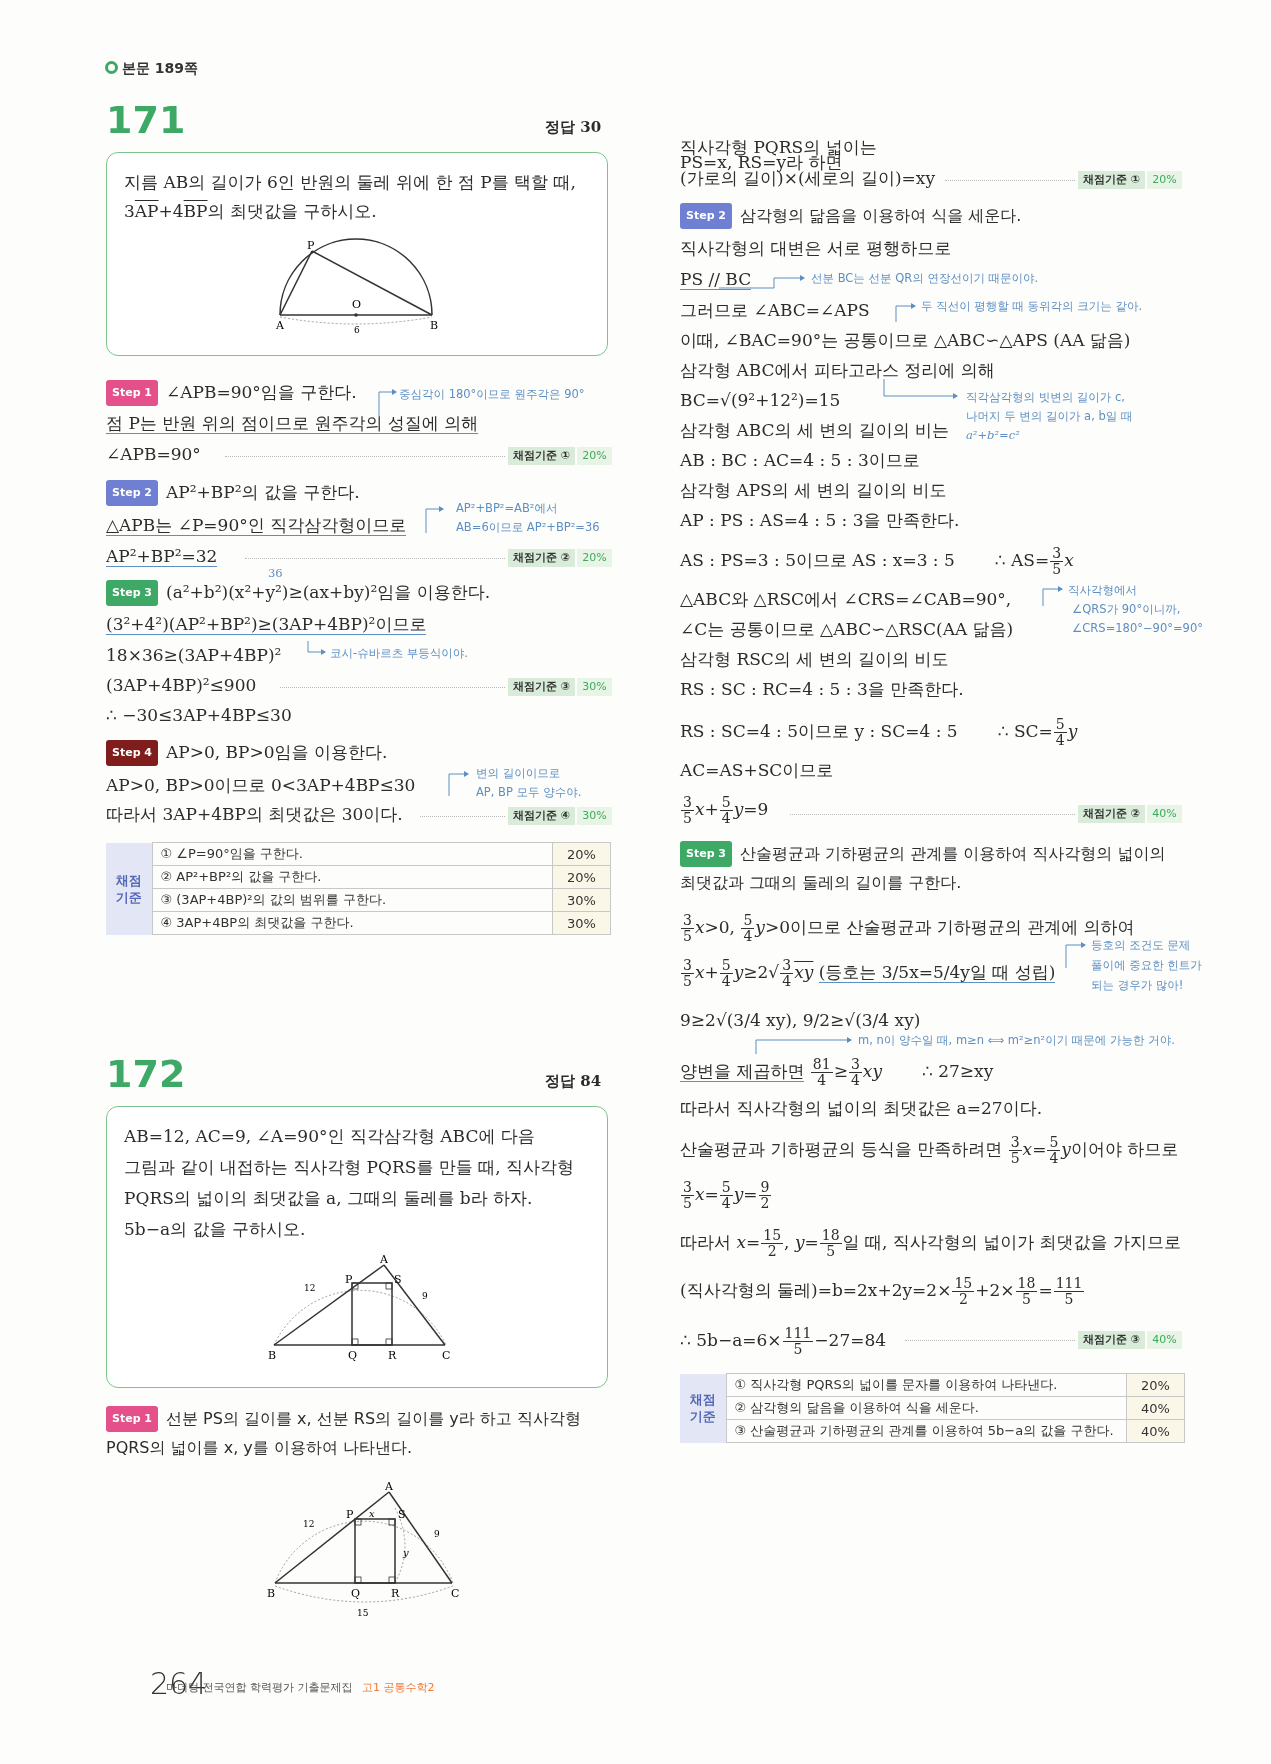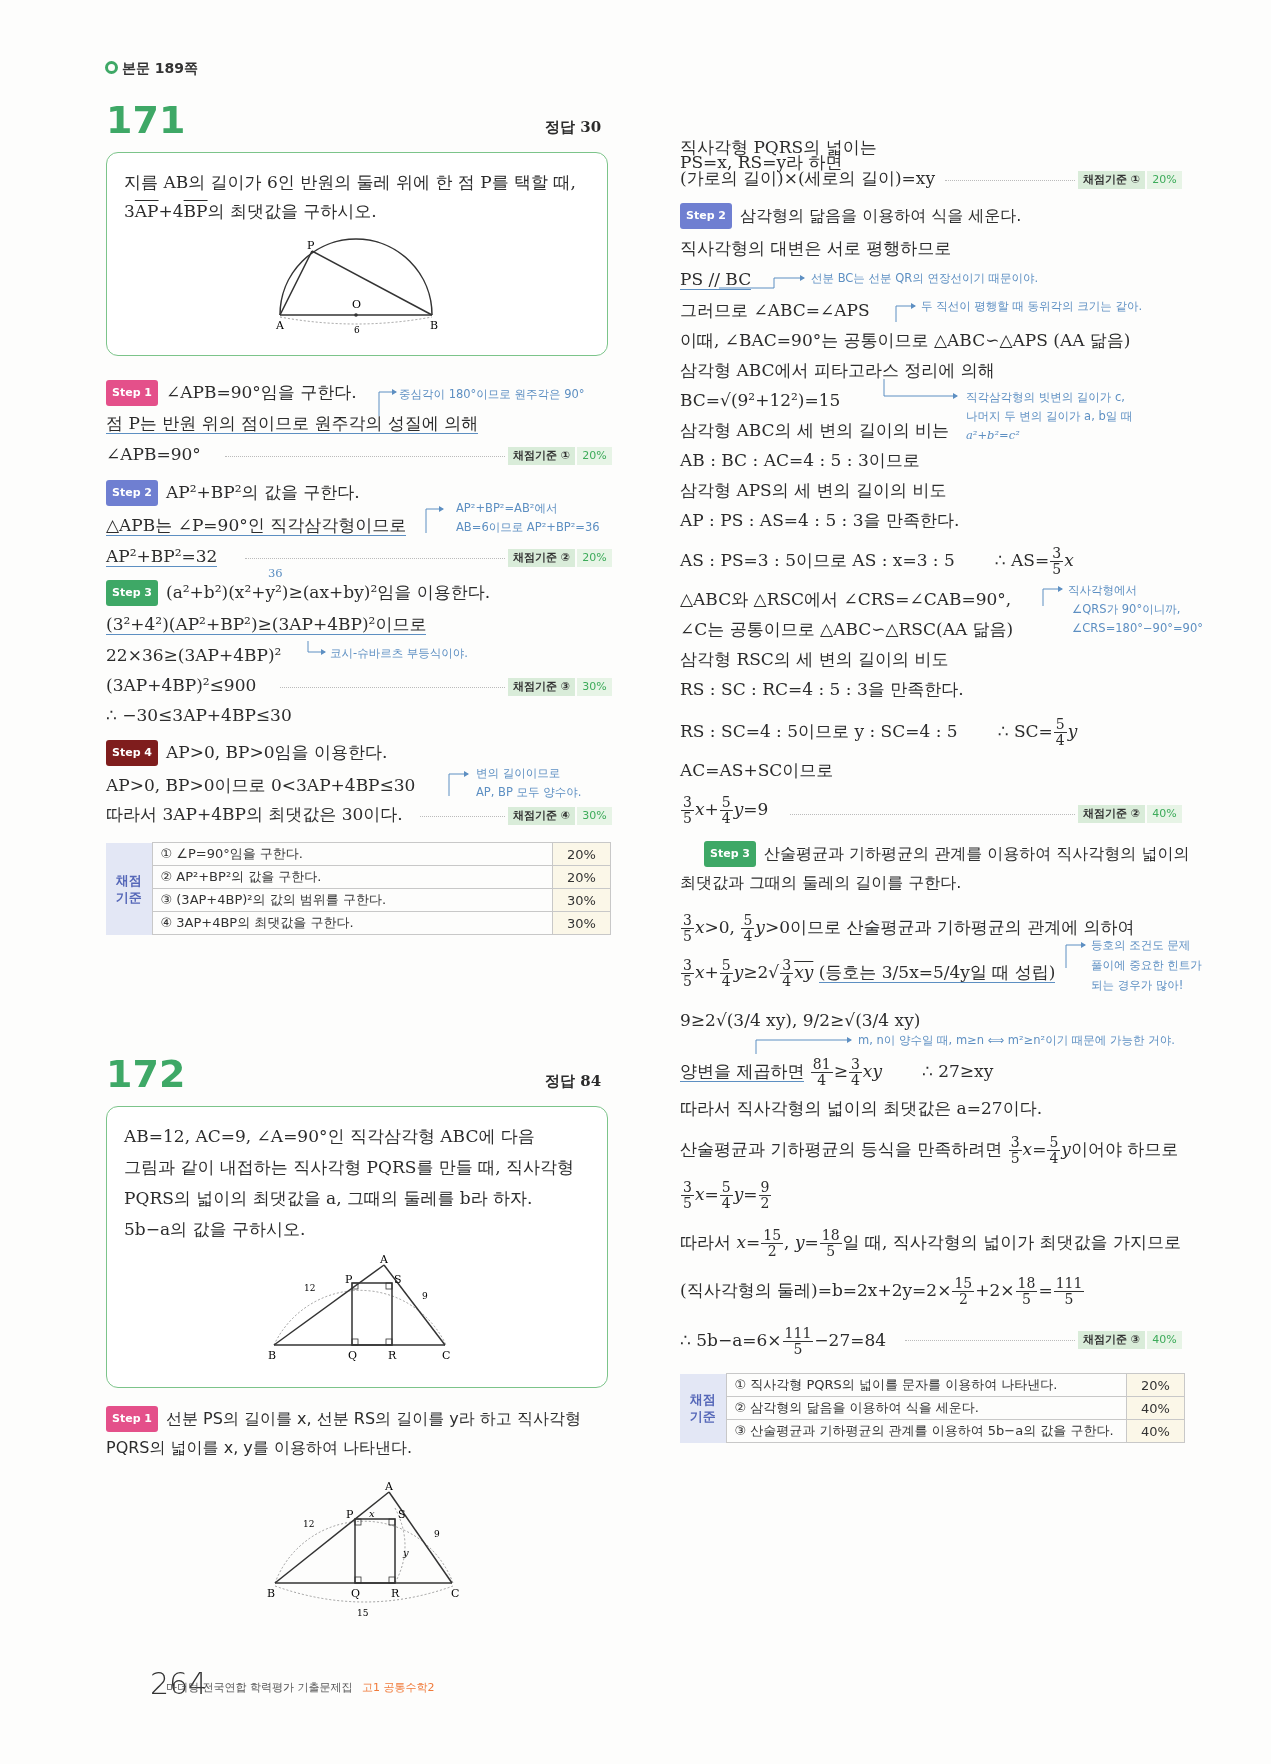--- a/index.html
+++ b/index.html
@@ -76,21 +76,21 @@
   </svg>
 <div class="note" style="left:456px;top:500px;">AP²+BP²=AB²에서</div>
 <div class="note" style="left:456px;top:519px;">AB=6이므로 AP²+BP²=36</div>
 <div class="line" style="left:106px;top:544px;"><span class="ul">AP²+BP²=32</span></div>
 <div class="dots" style="left:245px;top:558px;width:260px;"></div>
 <div class="crit" style="left:508px;top:549px;text-align:center;"><span class="k">채점기준 ②</span><span class="p">20%</span></div>
 <div class="note" style="left:268px;top:565px;font-family:'DejaVu Serif',serif;">36</div>
 
 <div class="line" style="left:106px;top:580px;"><span class="badge b3">Step 3</span><span>(a²+b²)(x²+y²)≥(ax+by)²임을 이용한다.</span></div>
 <div class="line" style="left:106px;top:612px;"><span class="ul">(3²+4²)(AP²+BP²)≥(3AP+4BP)²이므로</span></div>
-<div class="line" style="left:106px;top:643px;">22×36≥(3AP+4BP)²</div>
+<div class="line" style="left:106px;top:643px;">18×36≥(3AP+4BP)²</div>
 <svg class="abs" style="left:307px;top:640px;" width="20" height="20">
     <path d="M1 1 V12 H18" fill="none" stroke="#5d8fc2" stroke-width="1"></path>
     <path d="M14 9 L19 12 L14 15Z" fill="#5d8fc2"></path>
   </svg>
 <div class="note" style="left:330px;top:645px;">코시-슈바르츠 부등식이야.</div>
 <div class="line" style="left:106px;top:673px;">(3AP+4BP)²≤900</div>
 <div class="dots" style="left:280px;top:687px;width:225px;"></div>
 <div class="crit" style="left:508px;top:678px;"><span class="k">채점기준 ③</span><span class="p">30%</span></div>
 <div class="line" style="left:106px;top:703px;">∴ −30≤3AP+4BP≤30</div>
 
@@ -233,21 +233,21 @@
 <div class="note" style="left:1072px;top:620px;">∠CRS=180°−90°=90°</div>
 <div class="line" style="left:680px;top:617px;">∠C는 공통이므로 △ABC∽△RSC(AA 닮음)</div>
 <div class="line" style="left:680px;top:647px;">삼각형 RSC의 세 변의 길이의 비도</div>
 <div class="line" style="left:680px;top:677px;">RS : SC : RC=4 : 5 : 3을 만족한다.</div>
 <div class="line" style="left:680px;top:717px;"><span>RS : SC=4 : 5이므로 y : SC=4 : 5</span><span style="display:inline-block;width:40px;"></span><span>∴ SC=</span><span class="frac"><span class="n">5</span><span>4</span></span><i>y</i></div>
 <div class="line" style="left:680px;top:758px;">AC=AS+SC이므로</div>
 <div class="line" style="left:680px;top:795px;"><span class="frac"><span class="n">3</span><span>5</span></span><i>x</i>+<span class="frac"><span class="n">5</span><span>4</span></span><i>y</i><span>=9</span></div>
 <div class="dots" style="left:790px;top:814px;width:285px;"></div>
 <div class="crit" style="left:1078px;top:805px;"><span class="k">채점기준 ②</span><span class="p">40%</span></div>
 
-<div class="line" style="left:680px;top:841px;margin-left:24px;"><span class="badge b3">Step 3</span><span class="sans" style="font-size:16px;">산술평균과 기하평균의 관계를 이용하여 직사각형의 넓이의</span></div>
+<div class="line" style="left:680px;top:841px;"><span class="badge b3">Step 3</span><span class="sans" style="font-size:16px;">산술평균과 기하평균의 관계를 이용하여 직사각형의 넓이의</span></div>
 <div class="line sans" style="left:680px;top:871px;font-size:16px;">최댓값과 그때의 둘레의 길이를 구한다.</div>
 
 <div class="line" style="left:680px;top:913px;"><span class="frac"><span class="n">3</span><span>5</span></span><i>x</i>&gt;0, <span class="frac"><span class="n">5</span><span>4</span></span><i>y</i>&gt;0<span>이므로 산술평균과 기하평균의 관계에 의하여</span></div>
 <div class="line" style="left:680px;top:958px;"><span class="frac"><span class="n">3</span><span>5</span></span><i>x</i>+<span class="frac"><span class="n">5</span><span>4</span></span><i>y</i>≥2√<span style="text-decoration:overline;"><span class="frac"><span class="n">3</span><span>4</span></span><i>xy</i></span> <span class="ul">(등호는 3/5x=5/4y일 때 성립)</span></div>
 <svg class="abs" style="left:1065px;top:940px;" width="24" height="30">
     <path d="M1 28 V5 H20" fill="none" stroke="#5d8fc2" stroke-width="1"></path>
     <path d="M16 2 L21 5 L16 8Z" fill="#5d8fc2"></path>
   </svg>
 <div class="note" style="left:1091px;top:937px;">등호의 조건도 문제</div>
 <div class="note" style="left:1091px;top:957px;">풀이에 중요한 힌트가</div>

